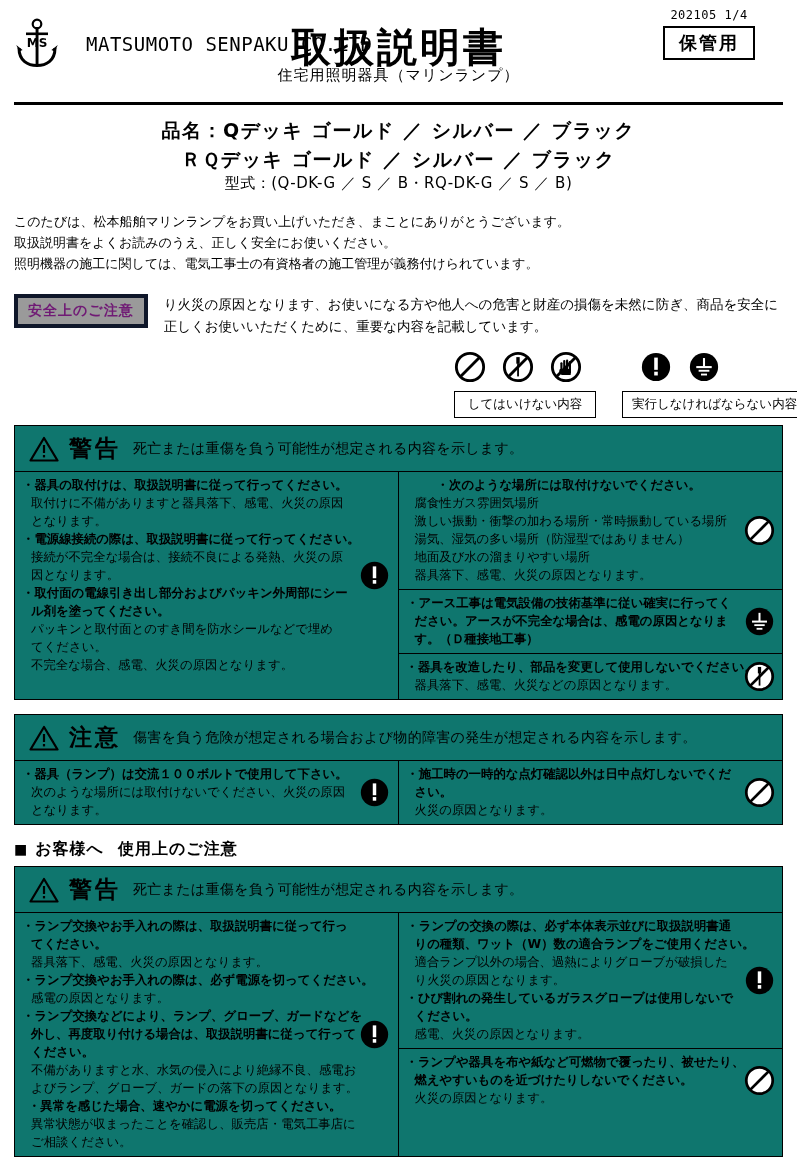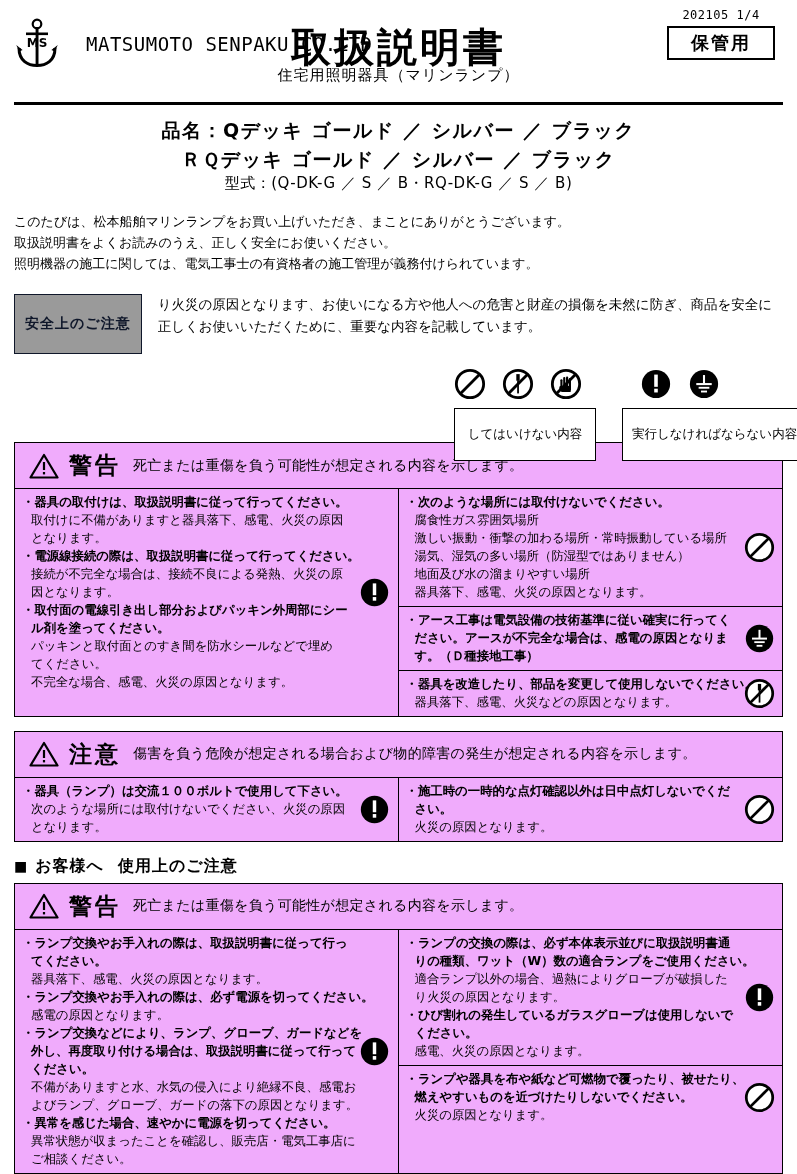--- a/index.html
+++ b/index.html
@@ -27,21 +27,21 @@
   }
   .doc-title-wrap {
     position: absolute; left: 0; right: 0; top: 20px;
     text-align: center; pointer-events: none;
   }
   .doc-title { font-size: 40px; font-weight: 700; letter-spacing: 3px; display:inline-block; }
   .doc-subtitle {
     position: absolute; left: 0; right: 0; top: 66px;
     text-align: center; font-size: 15px; letter-spacing: 1px;
   }
-  .meta-block { position: absolute; right: 8px; top: 8px; text-align: center; width: 108px; }
+  .meta-block { position: absolute; right: 28px; top: 8px; text-align: center; width: 92px; }
   .meta-date {
     font-size: 12px; font-family: "DejaVu Sans Mono","Liberation Mono",monospace;
     letter-spacing: 0.5px; margin-bottom: 4px;
   }
   .keep-box {
     border: 2px solid #000; padding: 3px 0; font-size: 18px;
     font-weight: 700; letter-spacing: 2px;
   }
 
   .rule-thick { border-top: 3px solid #000; margin: 6px 0 0 0; }
@@ -52,49 +52,49 @@
     font-size: 19px; font-weight: 700; letter-spacing: 1.5px; line-height: 1.5;
   }
   .product .model { font-size: 15px; letter-spacing: 0.5px; margin-top: 1px; }
 
   .intro { padding-top: 18px; line-height: 1.62; font-size: 13px; }
   .intro div { white-space: nowrap; }
 
   
   .safety-row { display: flex; align-items: flex-start; margin-top: 20px; }
   .safety-badge {
-    flex: 0 0 auto; background: #9a9a9a; border: 1px solid #0f172a;
-    color: #0f172a; font-size: 14px; font-weight: 700; letter-spacing: 1px;
-    padding: 20px 10px; white-space: nowrap;
+    flex: 0 0 auto; background: #9a9a9a; border: 4px solid #0f172a;
+    color: #701a75; font-size: 14px; font-weight: 700; letter-spacing: 1px;
+    padding: 4px 10px; white-space: nowrap;
   }
   .safety-text { margin-left: 16px; font-size: 13.5px; line-height: 1.6; }
   .safety-text div { white-space: nowrap; }
 
   
   .legend-zone { position: relative; height: 78px; margin-top: 10px; }
   .legend-icons { position: absolute; left: 440px; top: 4px; display: flex; align-items: center; }
   .legend-icons .ico { margin-right: 16px; }
   .legend-icons .gap { width: 42px; }
   .legend-labels { position: absolute; left: 440px; top: 44px; display: flex; }
   .legend-cap {
-    border: 1px solid #000; font-size: 12.5px; padding: 17px 9px;
+    border: 1px solid #000; font-size: 12.5px; padding: 4px 9px;
     white-space: nowrap; text-align: center; background:#fff;
   }
   .legend-cap.first { width: 142px; }
   .legend-cap.second { width: 178px; margin-left: 26px; }
 
   .section-head {
     font-size: 16px; font-weight: 700; letter-spacing: 1px;
     margin: 4px 0 6px 0;
   }
   .section-head .sq { font-size: 14px; margin-right: 7px; }
   .section-head .sp { display: inline-block; width: 14px; }
 
   
-  .alert-box { border: 1px solid #000; margin-bottom: 14px; background: #f0abfc; }
+  .alert-box { border: 1px solid #000; margin-bottom: 14px; background: #0f766e; }
   .alert-title {
     display: flex; align-items: center; padding: 7px 10px 7px 14px;
     border-bottom: 1px solid #000;
   }
   .tri { width: 30px; height: 26px; flex: 0 0 30px; }
   .alert-word {
     font-size: 23px; font-weight: 700; letter-spacing: 3px;
     margin: 0 12px 0 10px; white-space: nowrap;
   }
   .alert-desc { font-size: 14px; letter-spacing: 0.3px; white-space: nowrap; }
@@ -102,21 +102,21 @@
   .alert-cols { display: flex; }
   .col { width: 50%; }
   .col.left { border-right: 1px solid #000; }
   .cell { display: flex; align-items: stretch; border-bottom: 1px solid #000; }
   .cell:last-child { border-bottom: none; }
   .cell-text { flex: 1 1 auto; padding: 4px 4px 5px 7px; font-size: 12.4px; line-height: 1.45; min-width: 0; }
   .cell-icon {
     flex: 0 0 46px; display: flex; align-items: center; justify-content: center;
   }
   .li { text-indent: -9px; padding-left: 9px; white-space: nowrap; }
-  .li.b { font-weight: 700; }
+  .li.b { font-weight: 700; text-align: center; }
   .sub { padding-left: 9px; white-space: nowrap; }
   .sub.b { font-weight: 700; }
 
   
   svg.ic { display: block; }
 </style>
 </head>
 <body>
 
 <div class="page">

